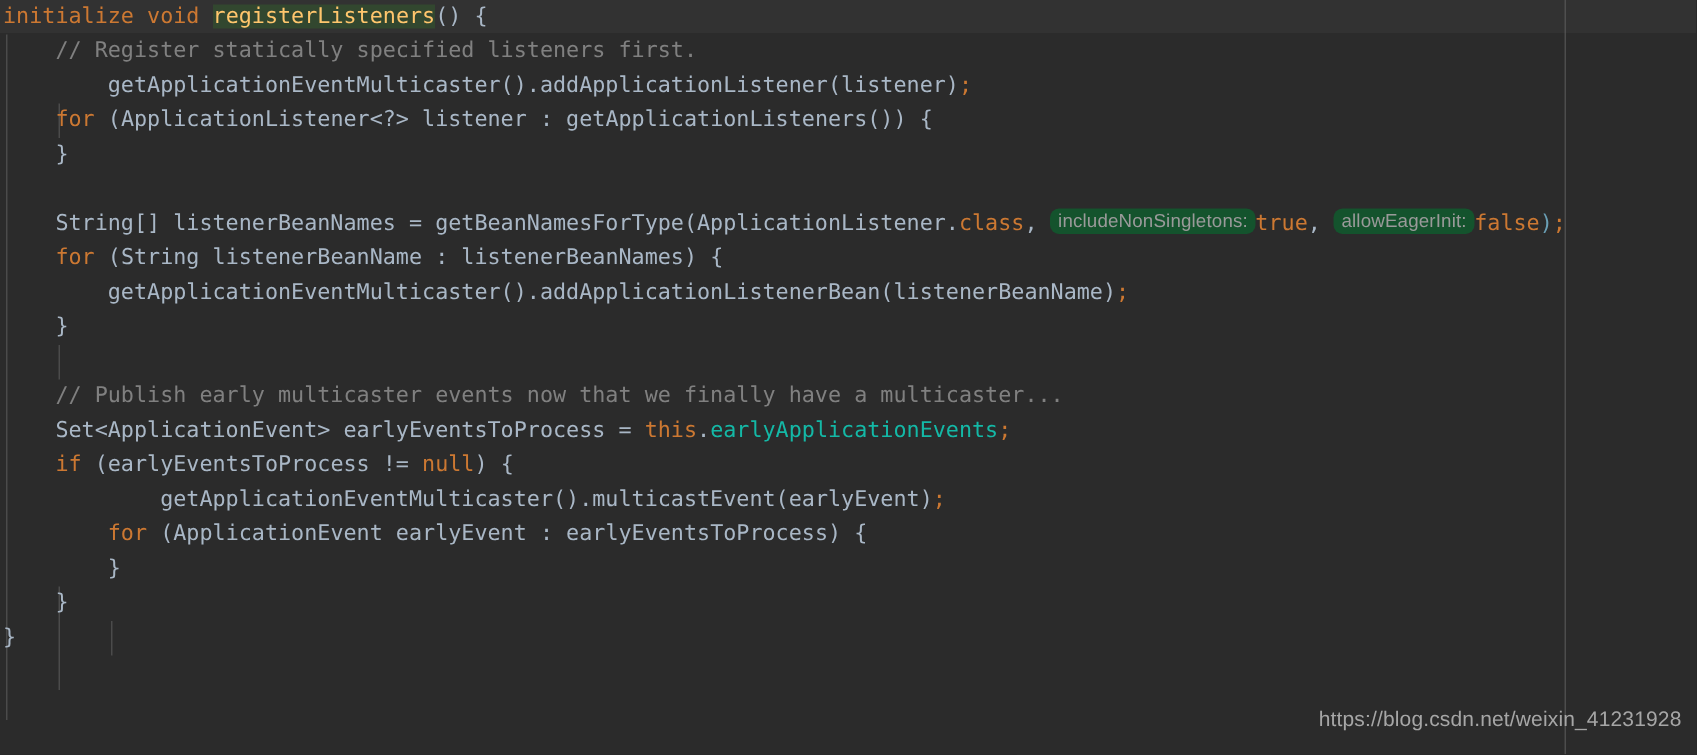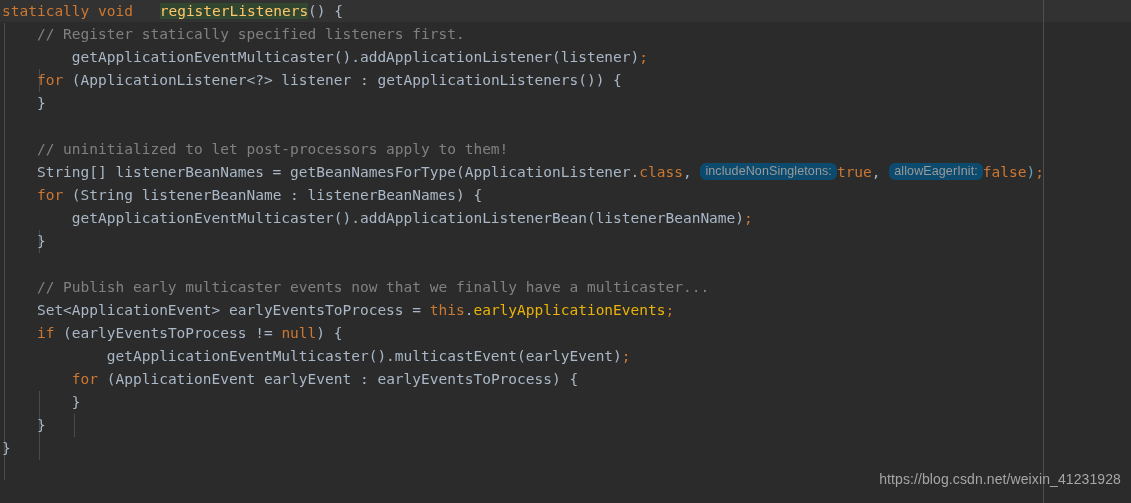--- a/index.html
+++ b/index.html
@@ -52,31 +52,31 @@
   }
   .line {
     height: 23px;
     white-space: pre;
     padding-left: 2px;
     position: relative;
   }
   
   .kw   { color: #cc7832; }            
   .txt  { color: #a9b7c6; }            
-  .mth  { color: #ffc66d; margin-left: 18px; }            
+  .mth  { color: #ffc66d; }            
   .cmt  { color: #808080; text-align: right; }            
-  .fld  { color: #eab308; }            
+  .fld  { color: #14b8a6; }            
   .par  { color: #6a9fb5; }            
   .semi { color: #cc7832; }            
   .hl-caret { background: #32472f; }   
 
   
   .hint {
     display: inline-block;
-    background: #0c4a6e;
+    background: #14532d;
     color: #9a9a9a;
     border-radius: 6px;
     padding: 1px 5px;
     font-family: "Liberation Sans", sans-serif;
     font-size: 12.5px;
     line-height: 15px;
     vertical-align: 2px;
     letter-spacing: .1px;
   }
   .watermark {
@@ -101,34 +101,33 @@
   <div class="margin-guide" style="left:1043px;"></div>
 
   <div class="indent-guide" style="left:4px; top:23px; height:457px;"></div>
   <div class="indent-guide" style="left:39px; top:69px; height:23px;"></div>
   <div class="indent-guide" style="left:39px; top:230px; height:23px;"></div>
   <div class="indent-guide" style="left:39px; top:391px; height:69px;"></div>
   <div class="indent-guide" style="left:74px; top:414px; height:23px;"></div>
 
   <div class="code-layer">
 
-    <div class="line"><span class="kw">statically</span><span class="kw"> void </span><span class="mth hl-caret">registerListeners</span><span class="txt">() {</span></div>
+    <div class="line"><span class="kw">initialize</span><span class="kw"> void </span><span class="mth hl-caret">registerListeners</span><span class="txt">() {</span></div>
 
     <div class="line">    <span class="cmt">// Register statically specified listeners first.</span></div>
 
     <div class="line">        <span class="txt">getApplicationEventMulticaster().addApplicationListener(listener)</span><span class="semi">;</span></div>
 
     <div class="line">    <span class="kw">for</span><span class="txt"> (ApplicationListener&lt;?&gt; listener : getApplicationListeners())</span><span class="txt"> {</span></div>
 
     <div class="line">    <span class="txt">}</span></div>
 
     <div class="line"></div>
 
 
-    <div class="line">    <span class="cmt">// uninitialized to let post-processors apply to them!</span></div>
 
     <div class="line">    <span class="txt">String[] listenerBeanNames = getBeanNamesForType(ApplicationListener.</span><span class="kw">class</span><span class="txt">, </span><span class="hint">includeNonSingletons:</span><span class="kw">true</span><span class="txt">, </span><span class="hint">allowEagerInit:</span><span class="kw">false</span><span class="par">)</span><span class="semi">;</span></div>
 
     <div class="line">    <span class="kw">for</span><span class="txt"> (String listenerBeanName : listenerBeanNames)</span><span class="txt"> {</span></div>
 
     <div class="line">        <span class="txt">getApplicationEventMulticaster().addApplicationListenerBean(listenerBeanName)</span><span class="semi">;</span></div>
 
     <div class="line">    <span class="txt">}</span></div>
 
     <div class="line"></div>

